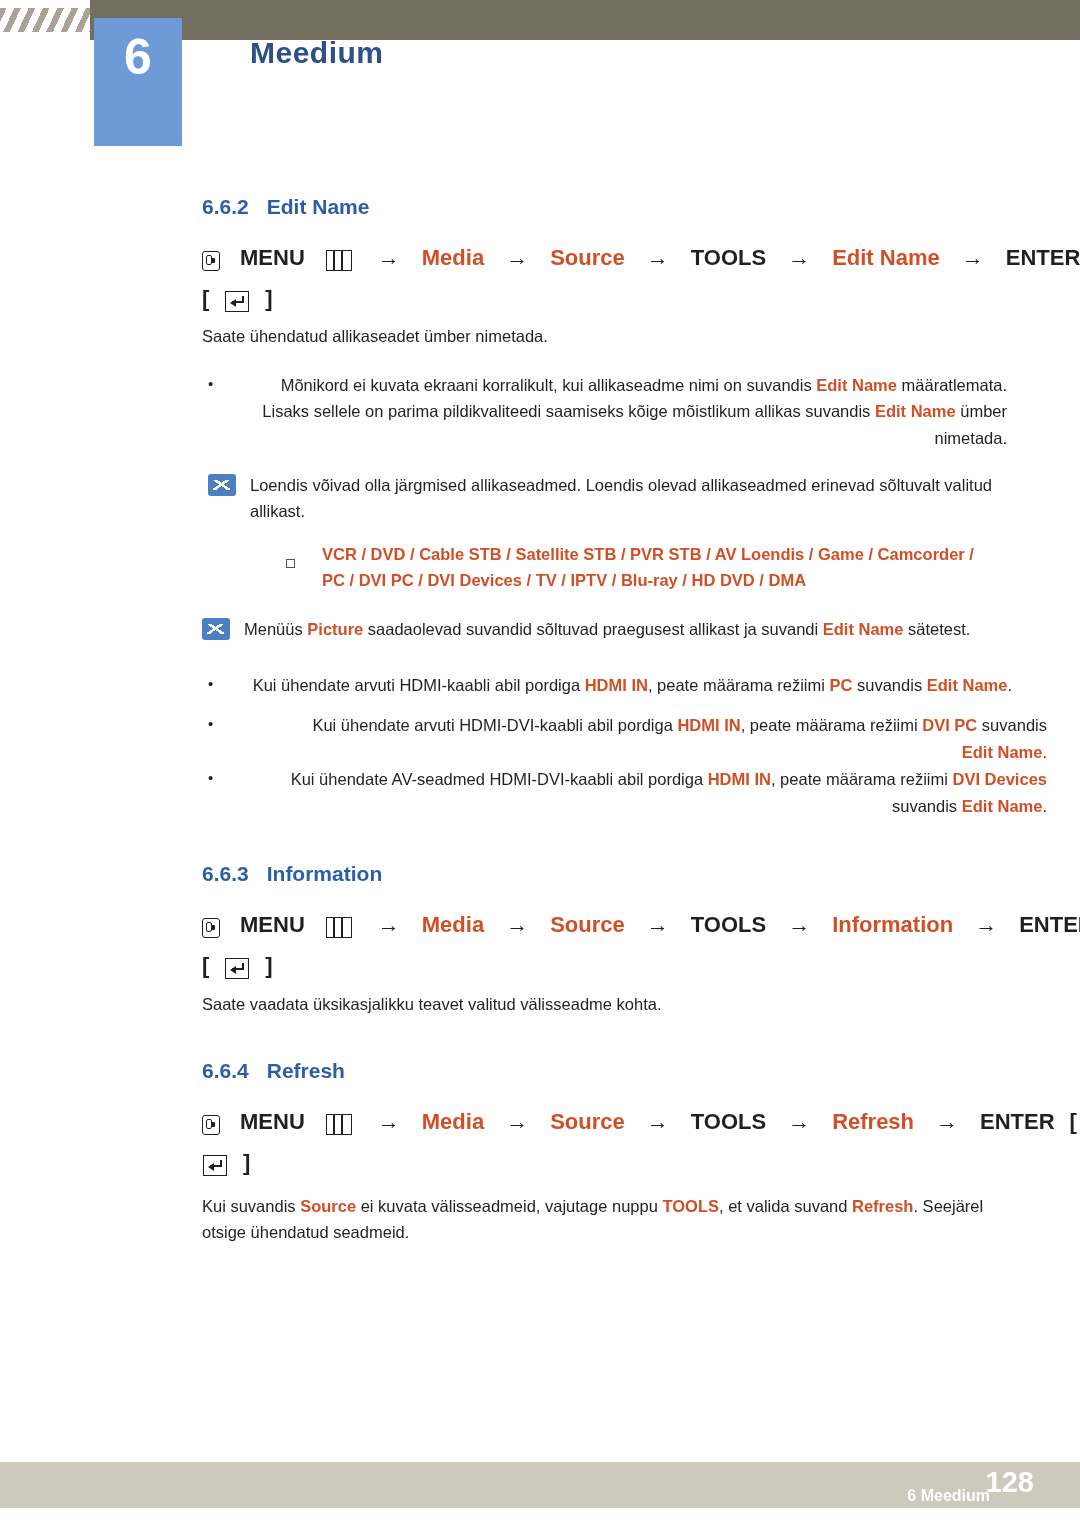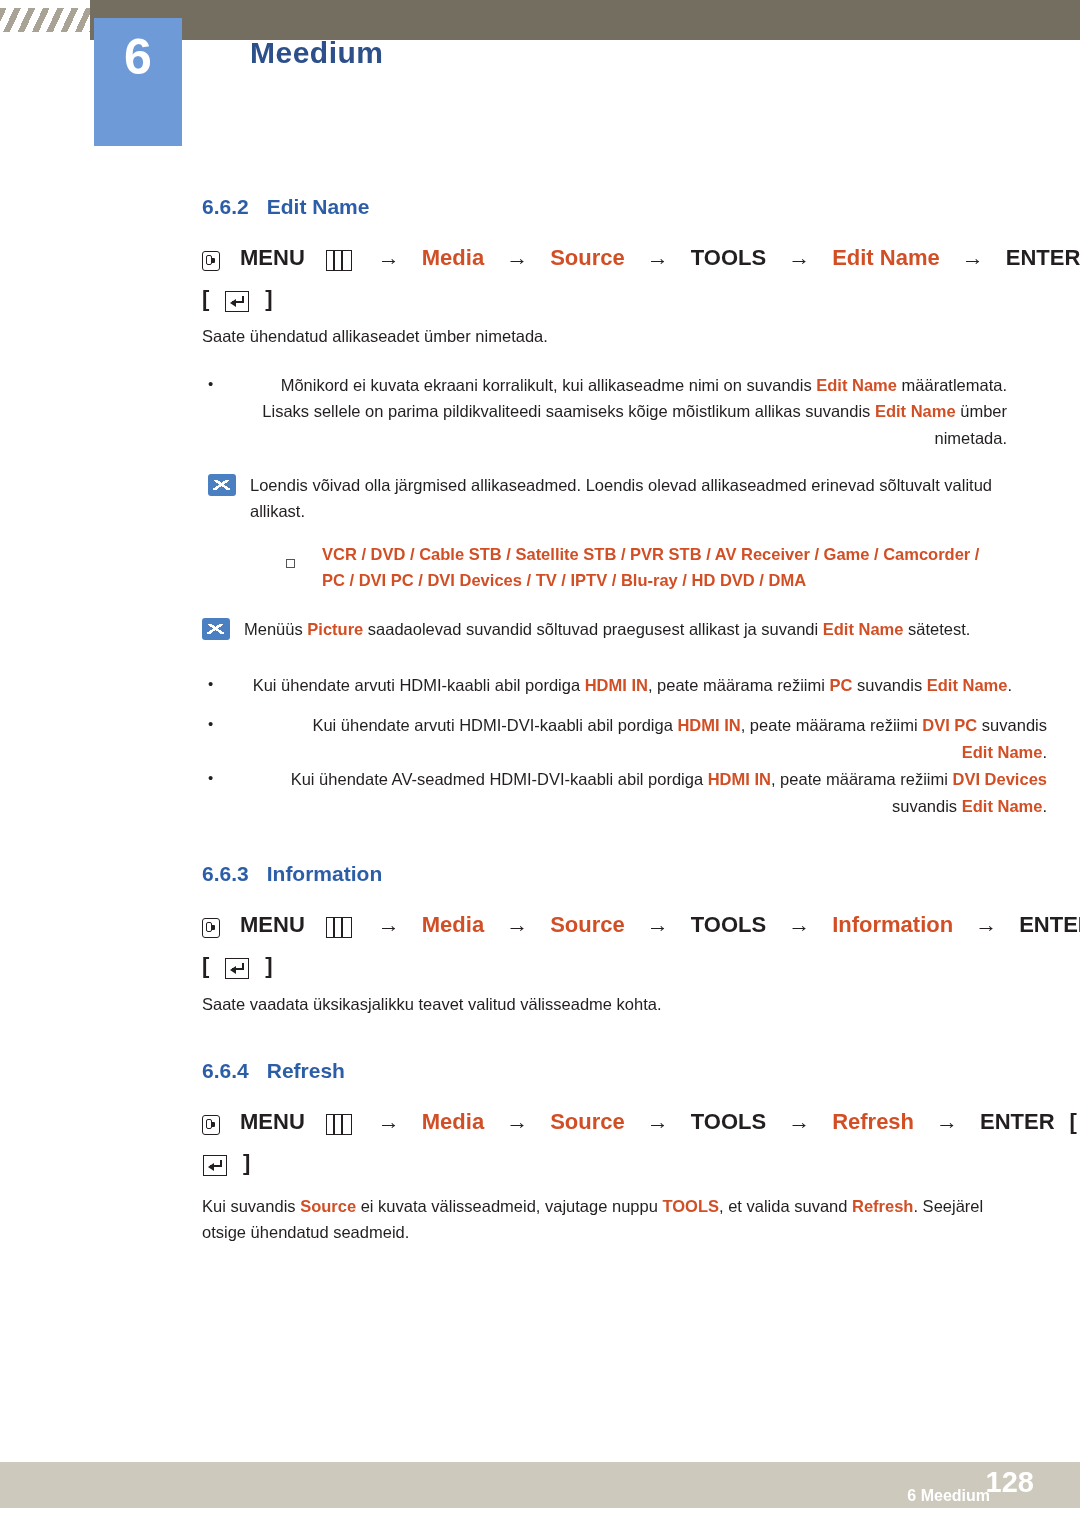--- a/index.html
+++ b/index.html
@@ -315,21 +315,21 @@
   </div>
 
   <div class="note-row" style="margin-left:192px; margin-top:20px; width:800px;">
     <div class="note-ico"></div>
     <div class="note-body">Loendis võivad olla järgmised allikaseadmed. Loendis olevad allikaseadmed erinevad sõltuvalt valitud allikast.</div>
   </div>
 
   <div class="sub-row" style="margin-left:270px; margin-top:16px; width:740px;">
     <div class="sub-sq"><i></i></div>
     <div class="sub-body">
-      <div class="orange">VCR / DVD / Cable STB / Satellite STB / PVR STB / AV Receiver / Game / Camcorder /</div>
+      <div class="orange">VCR / DVD / Cable STB / Satellite STB / PVR STB / AV Loendis / Game / Camcorder /</div>
       <div class="orange">PC / DVI PC / DVI Devices / TV / IPTV / Blu-ray / HD DVD / DMA</div>
     </div>
   </div>
 
   <div class="note-row" style="margin-left:186px; margin-top:22px; width:812px;">
     <div class="note-ico"></div>
     <div class="note-body">
       <span>Menüüs </span><span class="orange">Picture</span><span> saadaolevad suvandid sõltuvad praegusest allikast ja suvandi </span><span class="orange">Edit Name</span><span> sätetest.</span>
     </div>
   </div>

